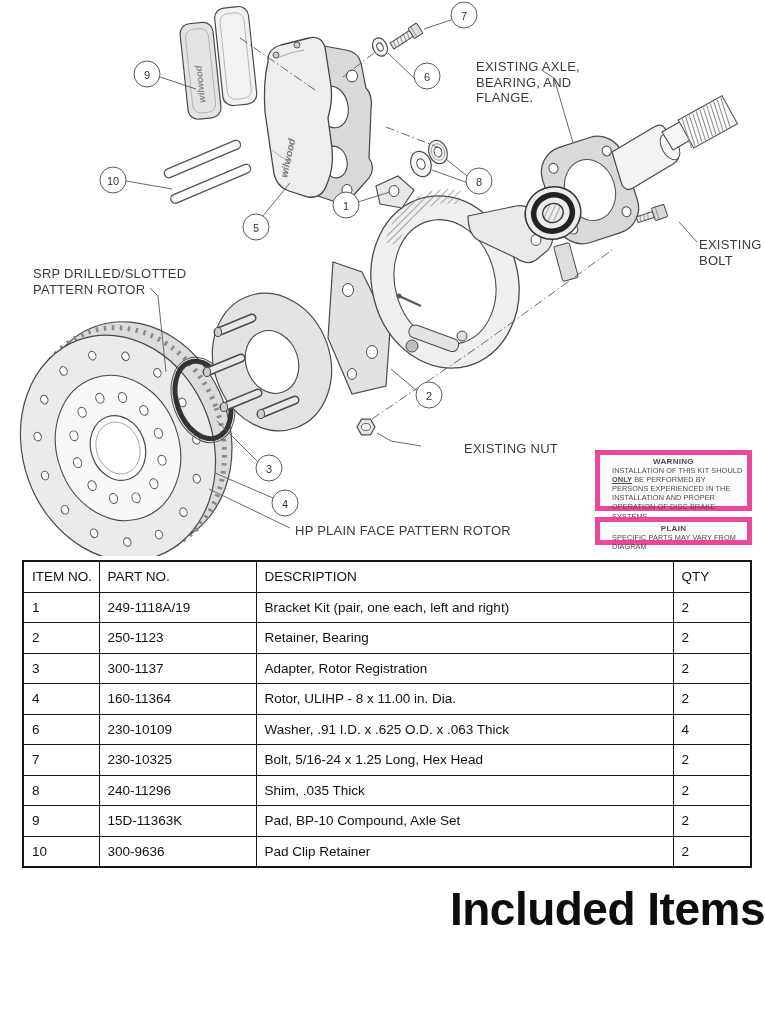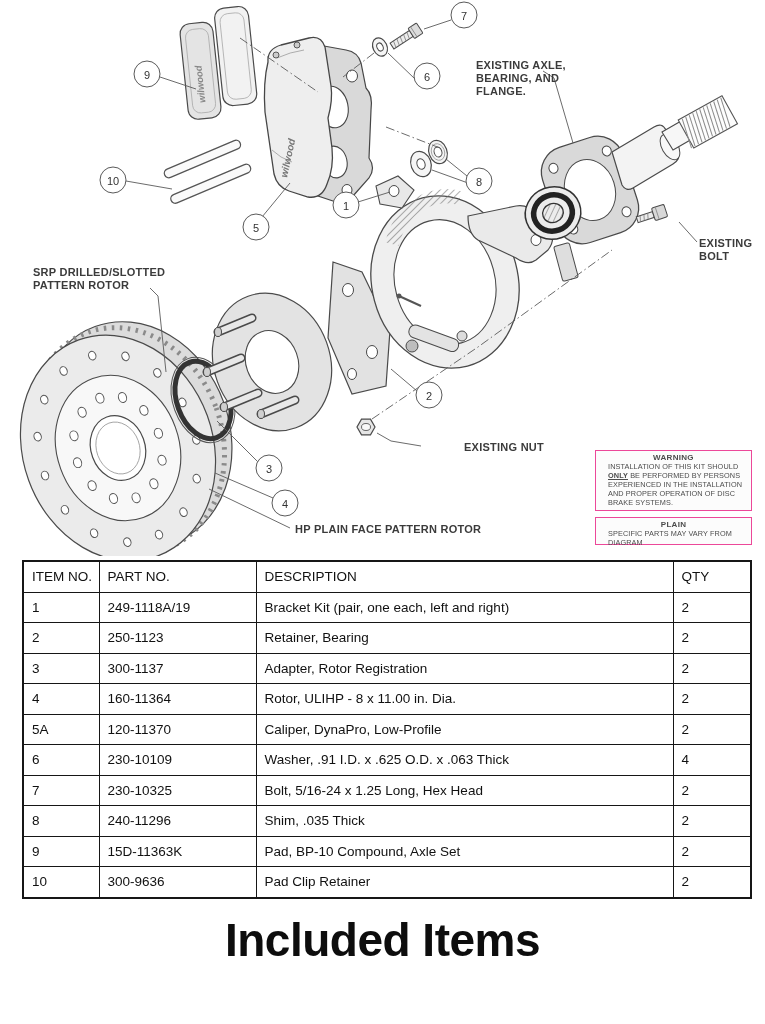--- a/index.html
+++ b/index.html
@@ -1,32 +1,32 @@
 <!DOCTYPE html>
 <html><head>
 <meta charset="utf-8">
 <style>
   html,body{margin:0;padding:0;background:#fff;}
   body{width:765px;height:1024px;overflow:hidden;font-family:"Liberation Sans",sans-serif;}
   .diagram{position:relative;width:765px;height:556px;}
   .diagram svg{position:absolute;left:0;top:0;}
-  .dlabel{position:absolute;font-size:11px;font-weight:bold;color:#3b3b3b;letter-spacing:.25px;line-height:1.2;white-space:pre-line;}
+  .dlabel{position:absolute;font-size:13px;font-weight:normal;color:#3b3b3b;letter-spacing:.25px;line-height:1.2;white-space:pre-line;}
   .callout-layer{position:absolute;left:0;top:0;width:100%;height:100%;pointer-events:none;}
   .callout{position:absolute;width:25px;height:25px;transform:translate(-50%,-50%);border:1.3px solid #5a5a5a;border-radius:50%;background:#fff;display:flex;align-items:center;justify-content:center;font-size:11px;color:#333;}
-  .warnbox{position:absolute;left:595px;width:157px;border:1px solid #ec4899;background:#fcfcfc;box-sizing:border-box;padding:2px 4px 3px;color:#4c4c4c;}
+  .warnbox{position:absolute;left:595px;width:157px;border:5px solid #ec4899;background:#fcfcfc;box-sizing:border-box;padding:2px 4px 3px;color:#4c4c4c;}
   .warn-title{text-align:center;font-weight:bold;font-size:8px;letter-spacing:.3px;}
   .warn-body{font-size:7.3px;line-height:1.25;letter-spacing:.1px;margin-left:8px;}
   .warn-body.center{text-align:left;}
   #warning-box{top:450px;height:61px;}
   #note-box{top:517px;height:28px;}
   .emph{font-weight:bold;text-decoration:underline;}
   .table-wrap{margin:4px 15px 0 22px;}
   table{border-collapse:collapse;width:728px;table-layout:fixed;border:2px solid #161616;}
   th,td{border:1.5px solid #161616;font-size:13.5px;font-weight:normal;color:#111;text-align:left;padding:0 8px;height:29.5px;overflow:hidden;white-space:nowrap;}
-  .page-title{margin-top:14px;text-align:center;font-size:46px;font-weight:bold;color:#0d0d0d;letter-spacing:-.5px;}
+  .page-title{margin-top:14px;text-align:right;font-size:46px;font-weight:bold;color:#0d0d0d;letter-spacing:-.5px;}
 </style>
 </head>
 <body>
 
 <div class="diagram">
   <svg width="765" height="556" viewBox="0 0 765 556">
     <defs>
       <pattern id="hatch" width="5" height="5" patternUnits="userSpaceOnUse" patternTransform="rotate(45)">
         <line x1="0" y1="0" x2="0" y2="5" stroke="#777" stroke-width="1.2"></line>
       </pattern>
@@ -331,26 +331,20 @@
           <td>Adapter, Rotor Registration</td>
           <td>2</td>
         </tr>
         <tr>
           <td>4</td>
           <td>160-11364</td>
           <td>Rotor, ULIHP - 8 x 11.00 in. Dia.</td>
           <td>2</td>
         </tr>
         <tr>
-          <td>5A</td>
-          <td>120-11370</td>
-          <td>Caliper, DynaPro, Low-Profile</td>
-          <td>2</td>
-        </tr>
-        <tr>
           <td>6</td>
           <td>230-10109</td>
           <td>Washer, .91 I.D. x .625 O.D. x .063 Thick</td>
           <td>4</td>
         </tr>
         <tr>
           <td>7</td>
           <td>230-10325</td>
           <td>Bolt, 5/16-24 x 1.25 Long, Hex Head</td>
           <td>2</td>

